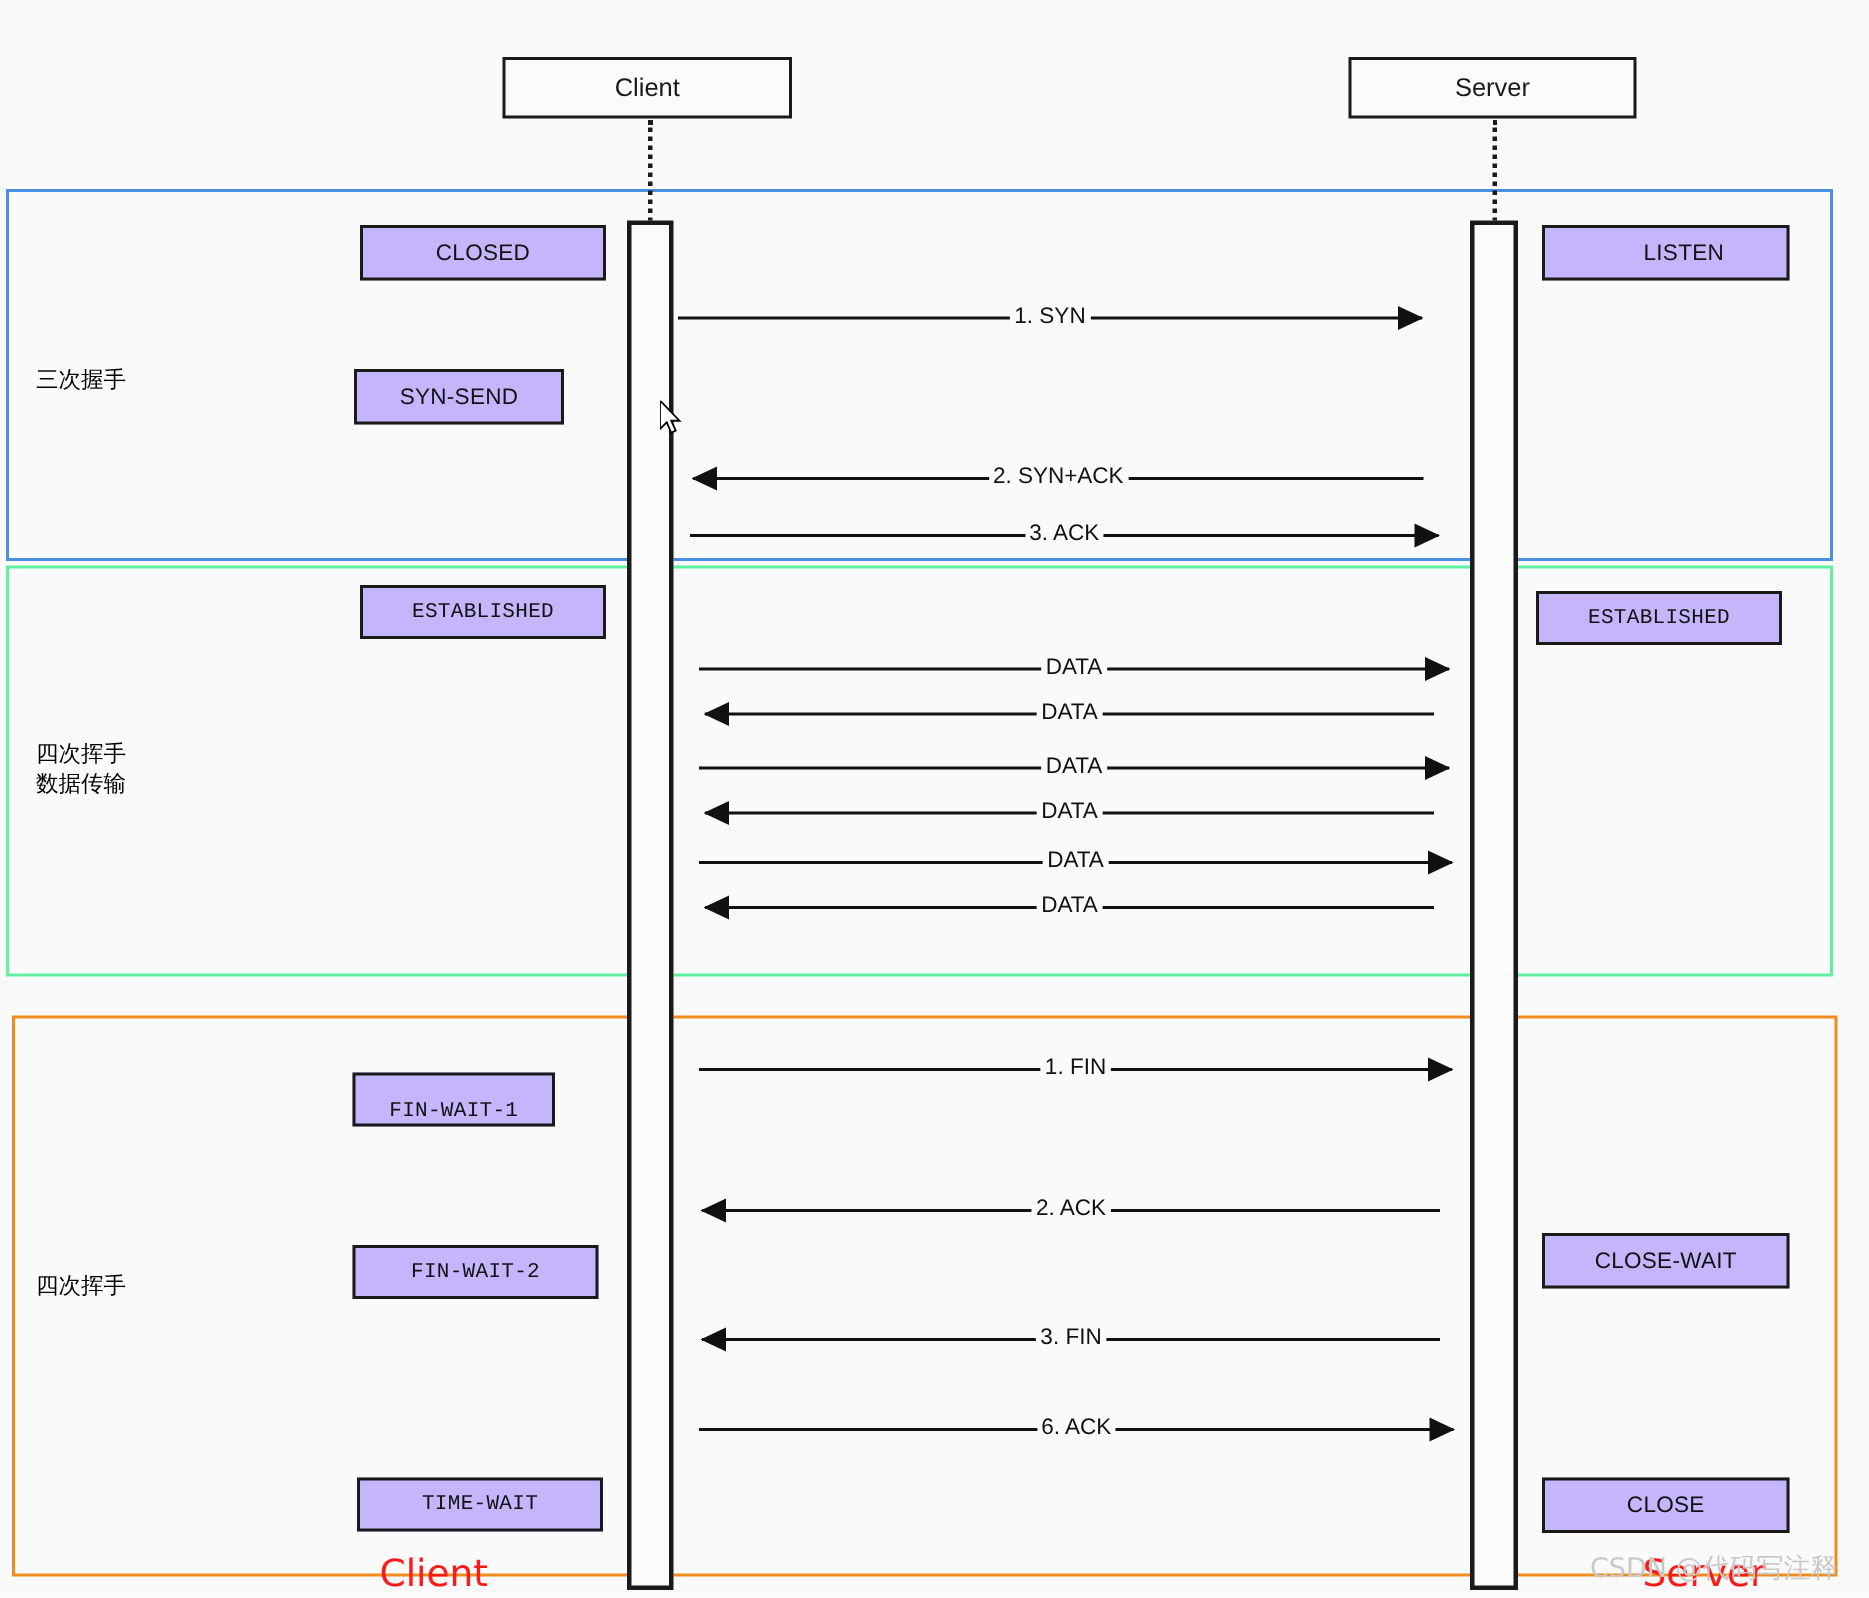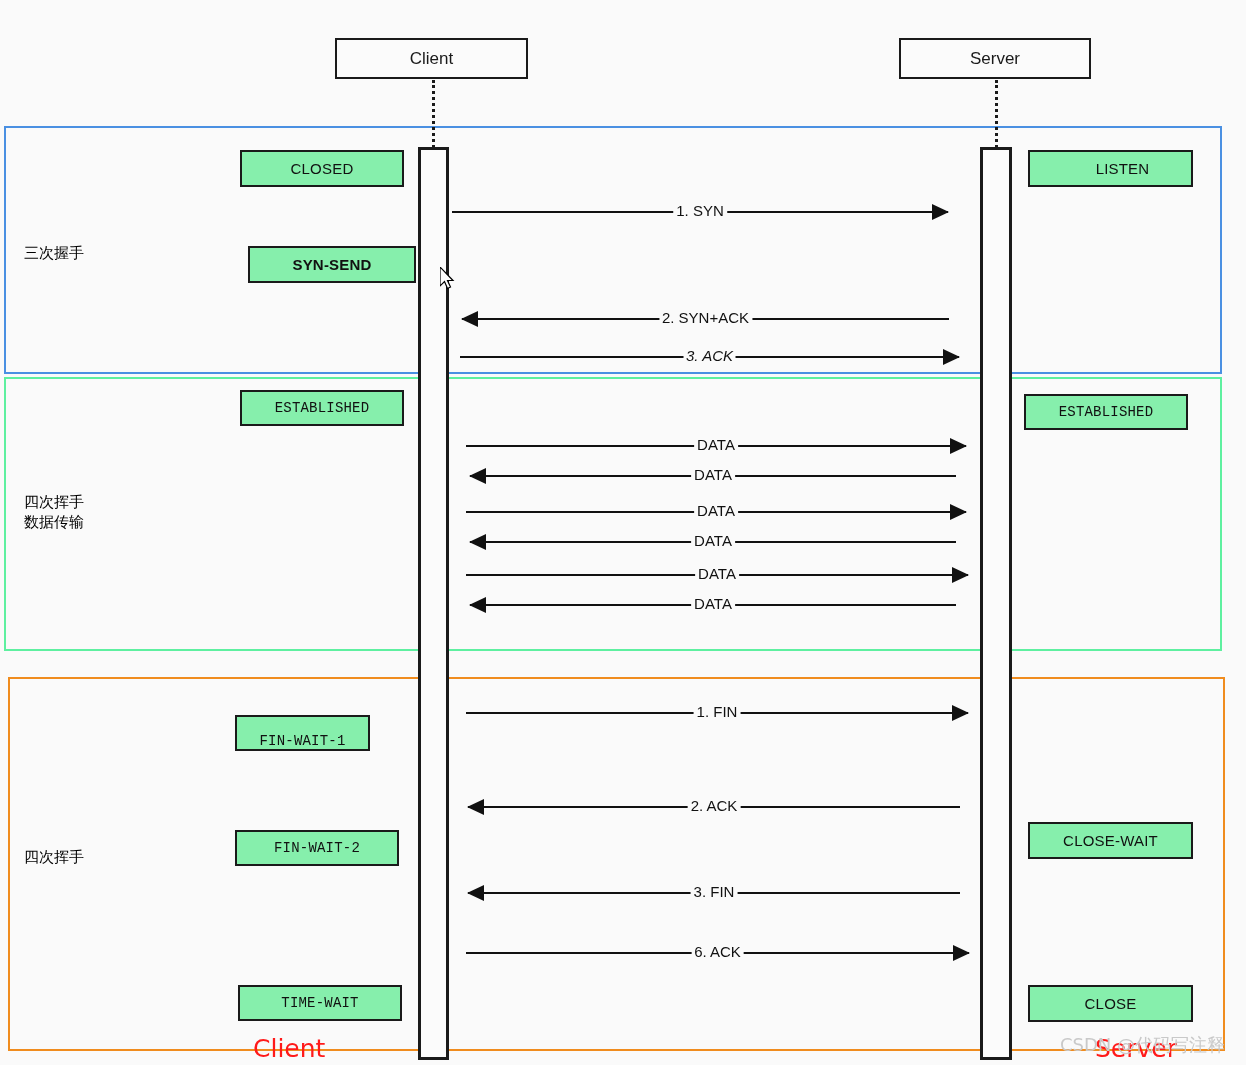--- a/index.html
+++ b/index.html
@@ -64,21 +64,21 @@
     box-sizing: border-box;
     border: 3px solid #1a1a1a;
     background: #fbfbfb;
   }
 
   
   .state-box {
     position: absolute;
     box-sizing: border-box;
     border: 2px solid #1a1a1a;
-    background: #86efac;
+    background: #c4b5fd;
     display: flex;
     align-items: center;
     justify-content: center;
     font-size: 15px;
     color: #111;
     letter-spacing: 0.2px;
   }
   .state-box.mono {
     font-family: "Liberation Mono", monospace;
     font-size: 14px;
@@ -166,21 +166,21 @@
 
   <div class="lifeline" style="left:432px; top:80px; height:68px;"></div>
   <div class="lifeline" style="left:995px; top:80px; height:68px;"></div>
 
   <div class="activation" style="left:418px; top:147px; width:31px; height:913px;"></div>
   <div class="activation" style="left:980px; top:147px; width:32px; height:913px;"></div>
 
   <div class="state-box" style="left:240px; top:150px; width:164px; height:37px;">
     <span>CLOSED</span>
   </div>
-  <div class="state-box" style="left:248px; top:246px; width:168px; height:37px;font-weight:bold;">
+  <div class="state-box" style="left:236px; top:246px; width:140px; height:37px;">
     <span>SYN-SEND</span>
   </div>
   <div class="state-box mono" style="left:240px; top:390px; width:164px; height:36px;">
     <span>ESTABLISHED</span>
   </div>
   <div class="state-box mono" style="left:235px; top:715px; width:135px; height:36px;align-items:flex-end;">
     <span>FIN-WAIT-1</span>
   </div>
   <div class="state-box mono" style="left:235px; top:830px; width:164px; height:36px;">
     <span>FIN-WAIT-2</span>
@@ -205,21 +205,21 @@
   <div class="msg right" style="left:452px; top:201px; width:496px;">
     <div class="line"></div>
     <div class="head"></div>
     <div class="label">1. SYN</div>
   </div>
   <div class="msg left" style="left:462px; top:308px; width:487px;">
     <div class="line"></div>
     <div class="head"></div>
     <div class="label">2. SYN+ACK</div>
   </div>
-  <div class="msg right" style="left:460px; top:346px; width:499px;font-style:italic;">
+  <div class="msg right" style="left:460px; top:346px; width:499px;">
     <div class="line"></div>
     <div class="head"></div>
     <div class="label">3. ACK</div>
   </div>
 
   <div class="msg right" style="left:466px; top:435px; width:500px;">
     <div class="line"></div>
     <div class="head"></div>
     <div class="label">DATA</div>
   </div>

